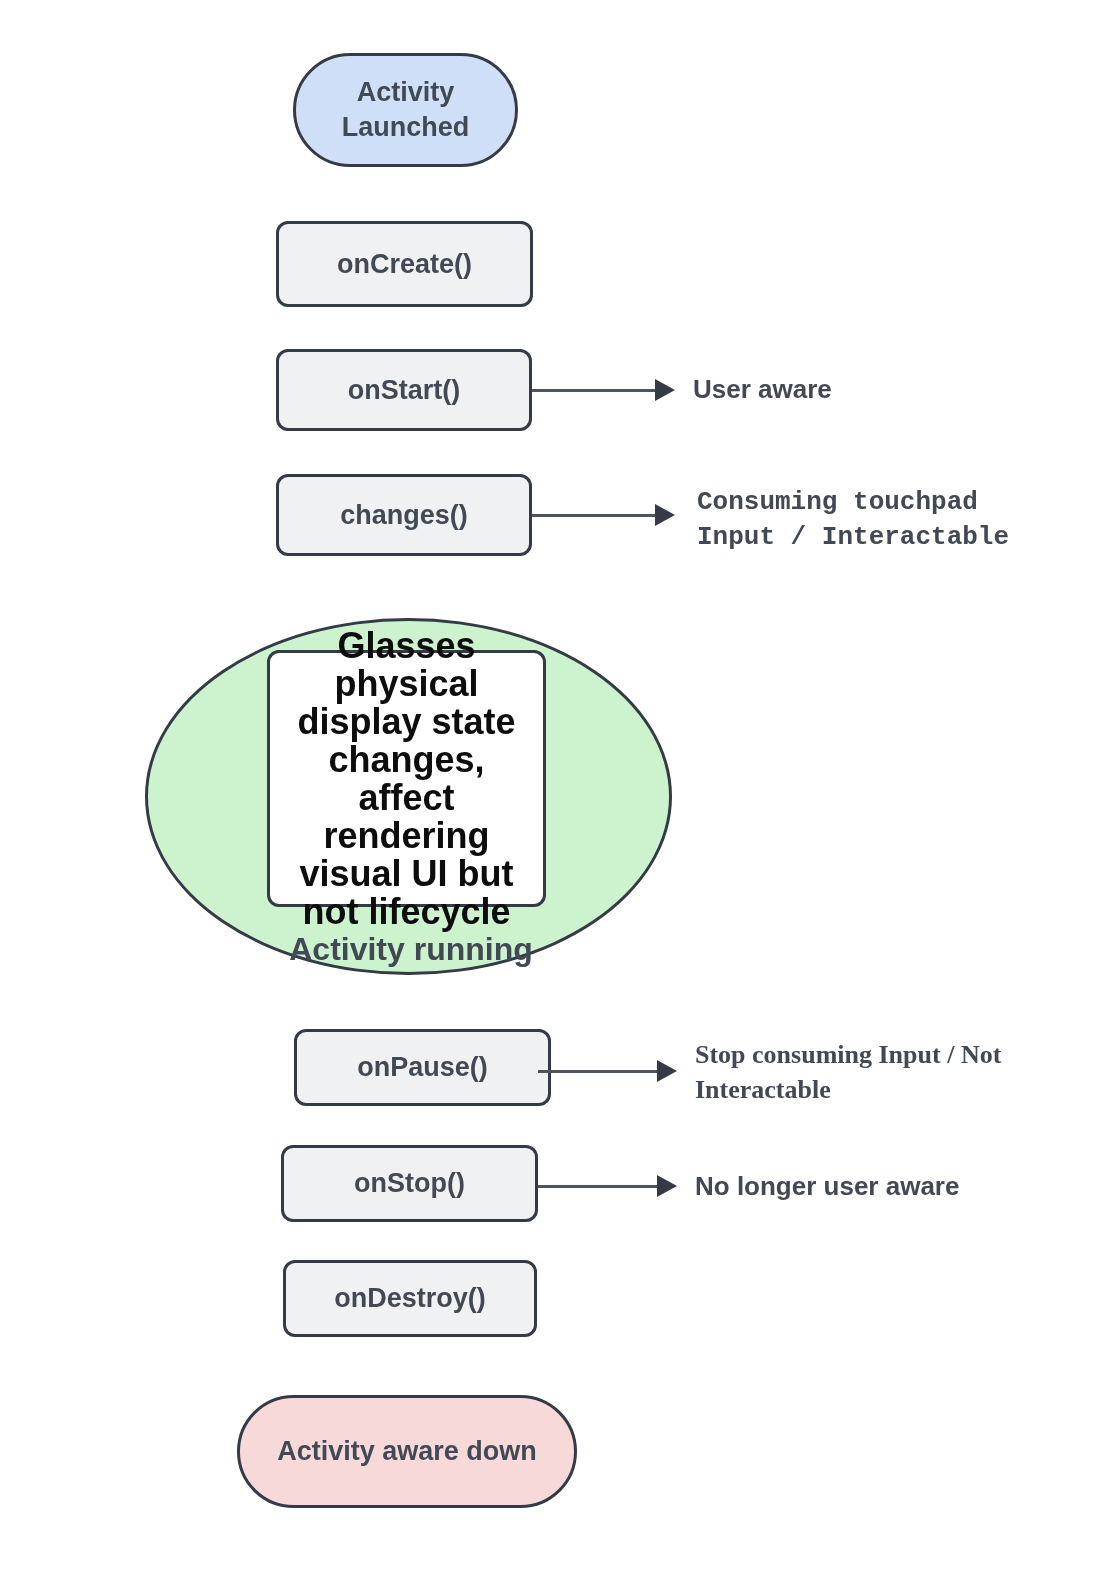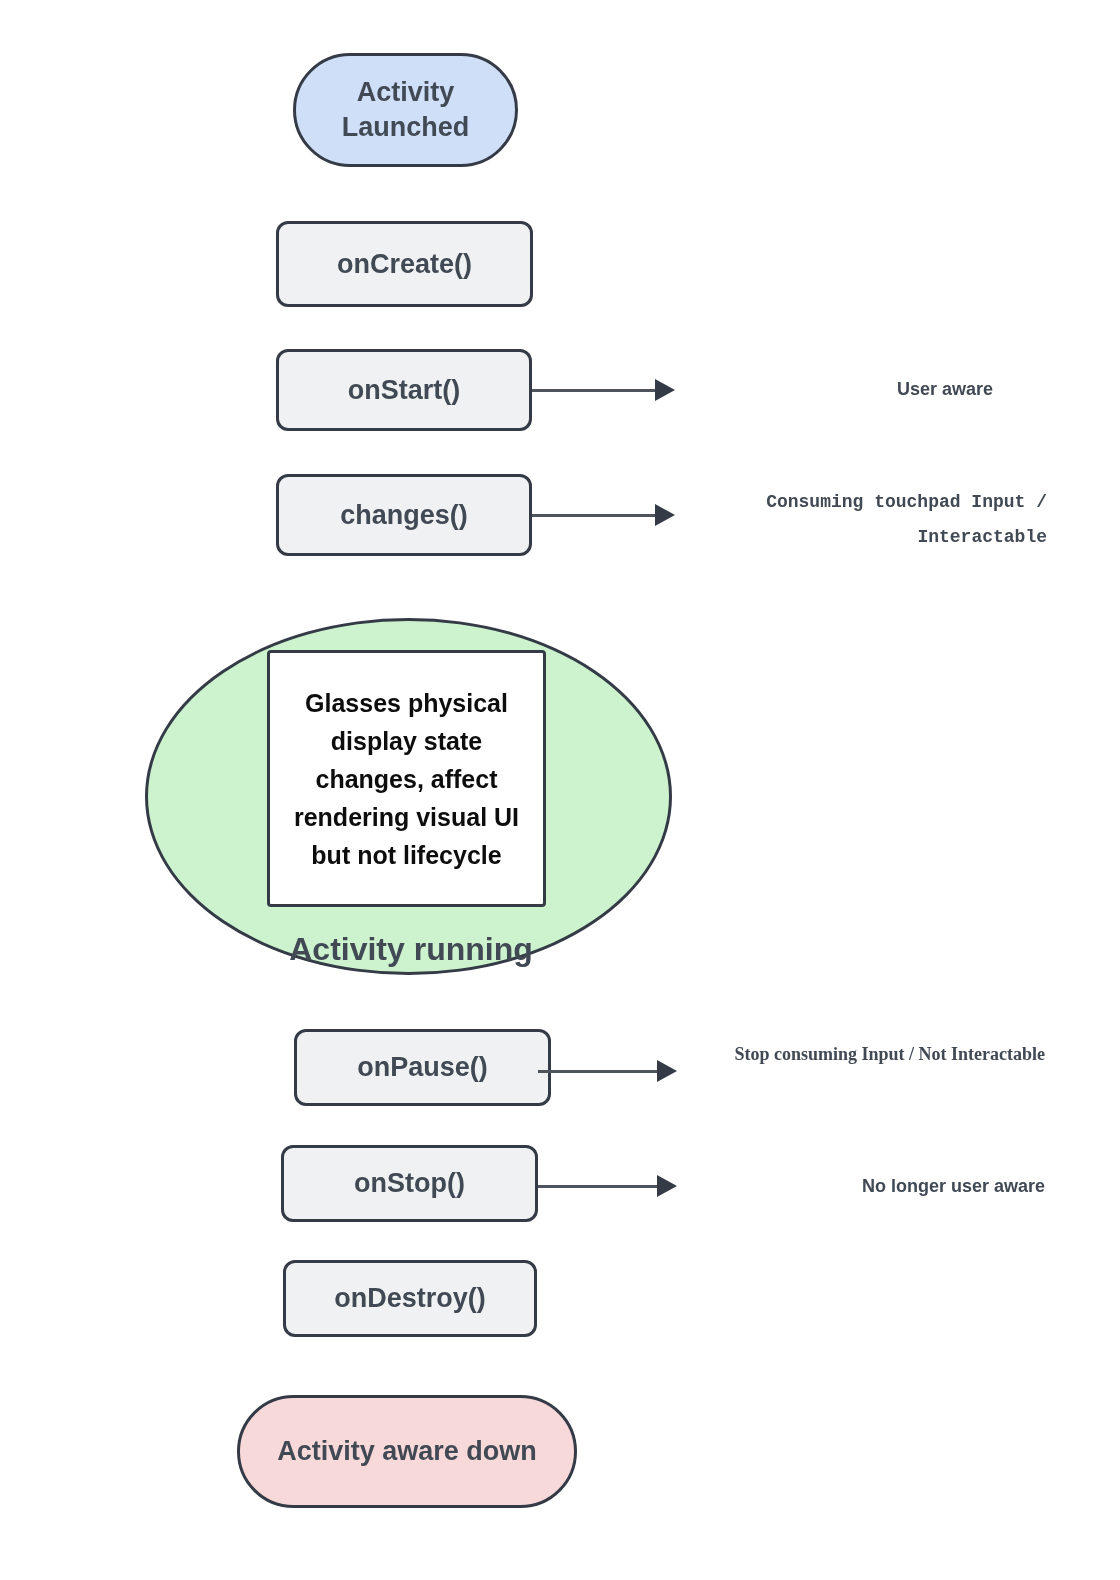--- a/index.html
+++ b/index.html
@@ -33,36 +33,36 @@
     background:var(--step_fill,#eff1f3);
     border-radius:12px;
     font-size:27px;
   }
   .ellipse{
     border-radius:50%;
     background:var(--running_fill,#ccf3ce);
   }
   .note-box{
     background:#ffffff;
-    border-radius:4px;
-    font-size:25px;
+    border-radius:12px;
+    font-size:36px;
     line-height:38px;
     color:var(--note_text,#0d0d0d);
     padding:10px 12px;
   }
   .state-caption{
     position:absolute;
     text-align:center;
     font-size:32px;
     color:var(--text,#414954);
   }
   .annotation{
     position:absolute;
-    text-align:right;
-    font-size:18px;
+    text-align:left;
+    font-size:26px;
     line-height:35px;
     color:var(--text,#414954);
   }
   .arrow{
     position:absolute;
     display:flex;
     align-items:center;
     height:22px;
   }
   .arrow-line{

